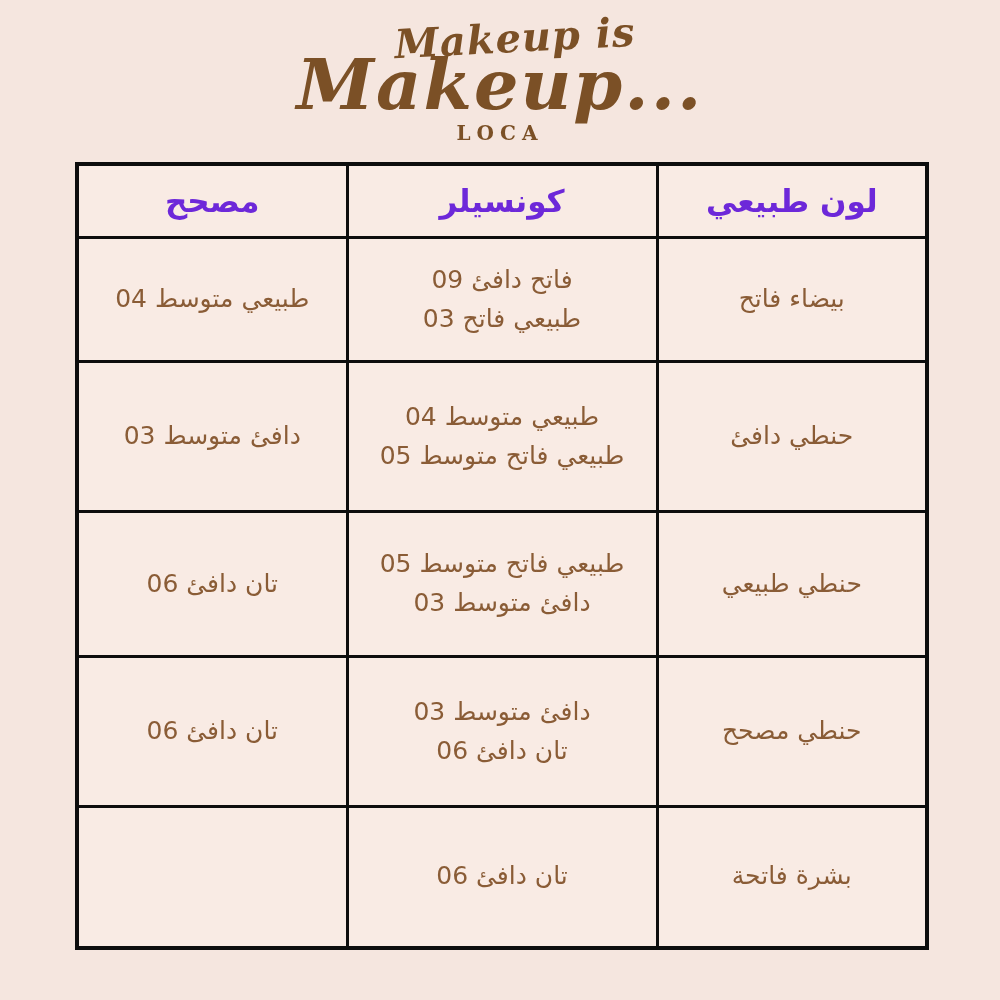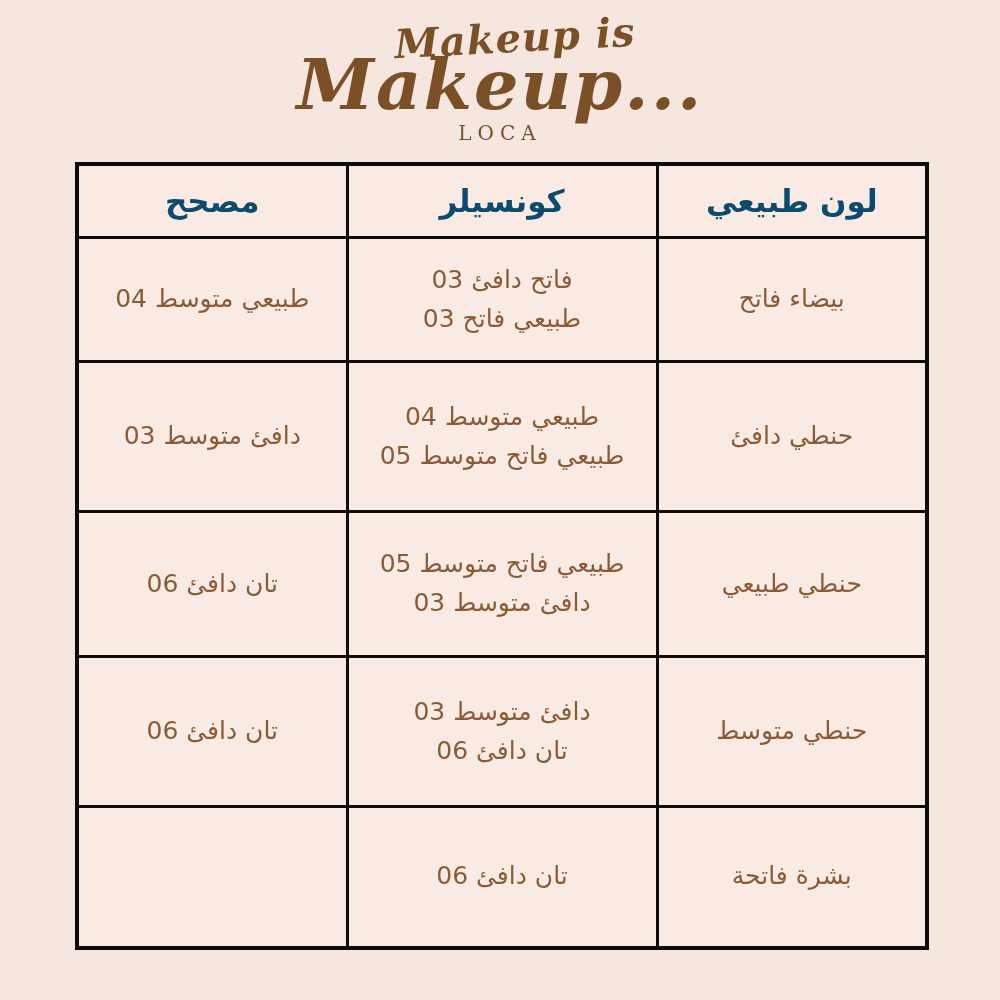--- a/index.html
+++ b/index.html
@@ -34,21 +34,21 @@
     font-weight:bold;
     font-style:italic;
     font-size:70px;
     letter-spacing:2px;
     display:block;
     line-height:0.95;
     margin-top:-6px;
   }
   .logo-sub{
     font-family:"DejaVu Serif", serif;
-    font-weight:normal;
+    font-weight:bold;
     font-size:20px;
     letter-spacing:6px;
     display:block;
     margin-top:2px;
   }
   
   .shade-table{
     position:absolute;
     top:162px; left:75px;
     width:850px; height:780px;
@@ -61,21 +61,21 @@
     border:3px solid #0d0d0d;
     text-align:center;
     vertical-align:middle;
     color:#8a5c36;
     padding:4px 10px;
   }
   .shade-table{border:4px solid #0d0d0d;}
   .shade-table th{
     font-size:31px;
     font-weight:bold;
-    color:#0c4a6e;
+    color:#6d28d9;
     height:62px;
   }
   .shade-table td{font-size:25px; line-height:1.55;}
   col.c-skin{width:270px;}
   col.c-concealer{width:310px;}
   col.c-corrector{width:270px;}
   tr.r1{height:124px;}
   tr.r2{height:150px;}
   tr.r3{height:145px;}
   tr.r4{height:150px;}
@@ -101,21 +101,21 @@
     <tr>
       <th>لون طبيعي</th>
       <th>كونسيلر</th>
       <th>مصحح</th>
     </tr>
   </thead>
   <tbody>
     <tr class="r1">
       <td>بيضاء فاتح</td>
       <td>
-        <span class="cell-line">فاتح دافئ 03</span>
+        <span class="cell-line">فاتح دافئ 09</span>
         <span class="cell-line">طبيعي فاتح 03</span>
       </td>
       <td>
         <span class="cell-line">طبيعي متوسط 04</span>
       </td>
     </tr>
     <tr class="r2">
       <td>حنطي دافئ</td>
       <td>
         <span class="cell-line">طبيعي متوسط 04</span>
@@ -129,21 +129,21 @@
       <td>حنطي طبيعي</td>
       <td>
         <span class="cell-line">طبيعي فاتح متوسط 05</span>
         <span class="cell-line">دافئ متوسط 03</span>
       </td>
       <td>
         <span class="cell-line">تان دافئ 06</span>
       </td>
     </tr>
     <tr class="r4">
-      <td>حنطي متوسط</td>
+      <td>حنطي مصحح</td>
       <td>
         <span class="cell-line">دافئ متوسط 03</span>
         <span class="cell-line">تان دافئ 06</span>
       </td>
       <td>
         <span class="cell-line">تان دافئ 06</span>
       </td>
     </tr>
     <tr class="r5">
       <td>بشرة فاتحة</td>

